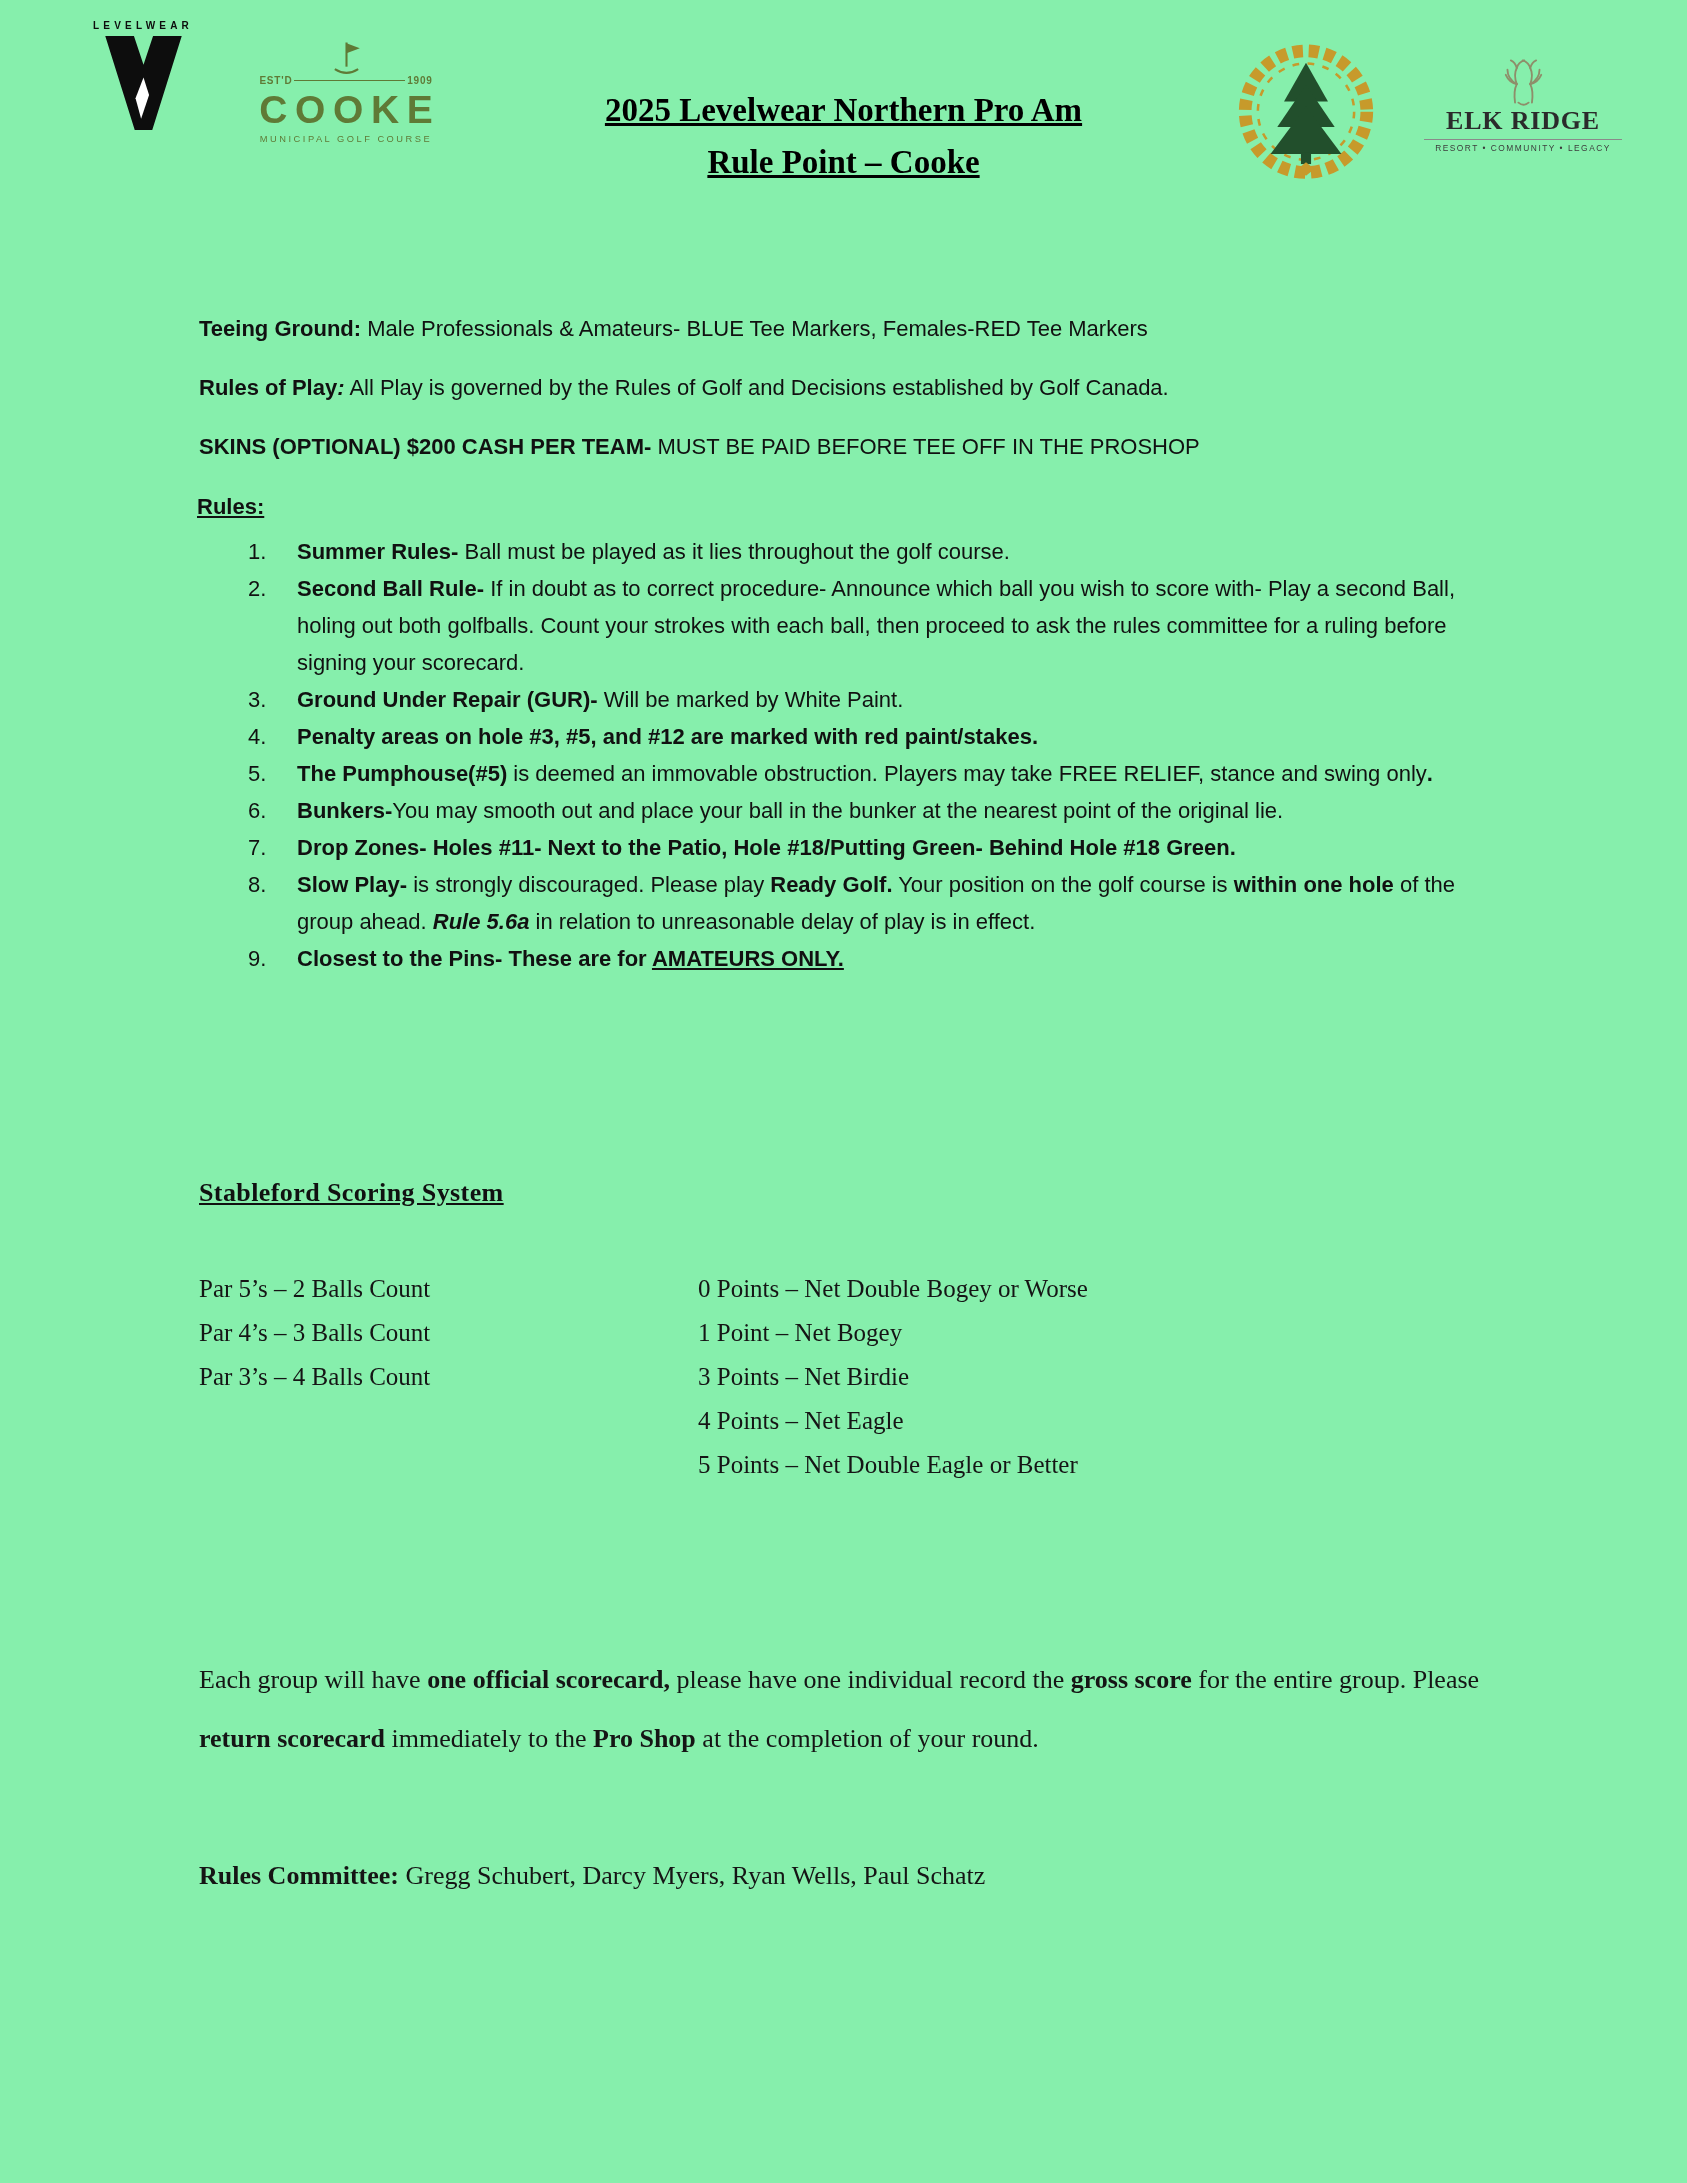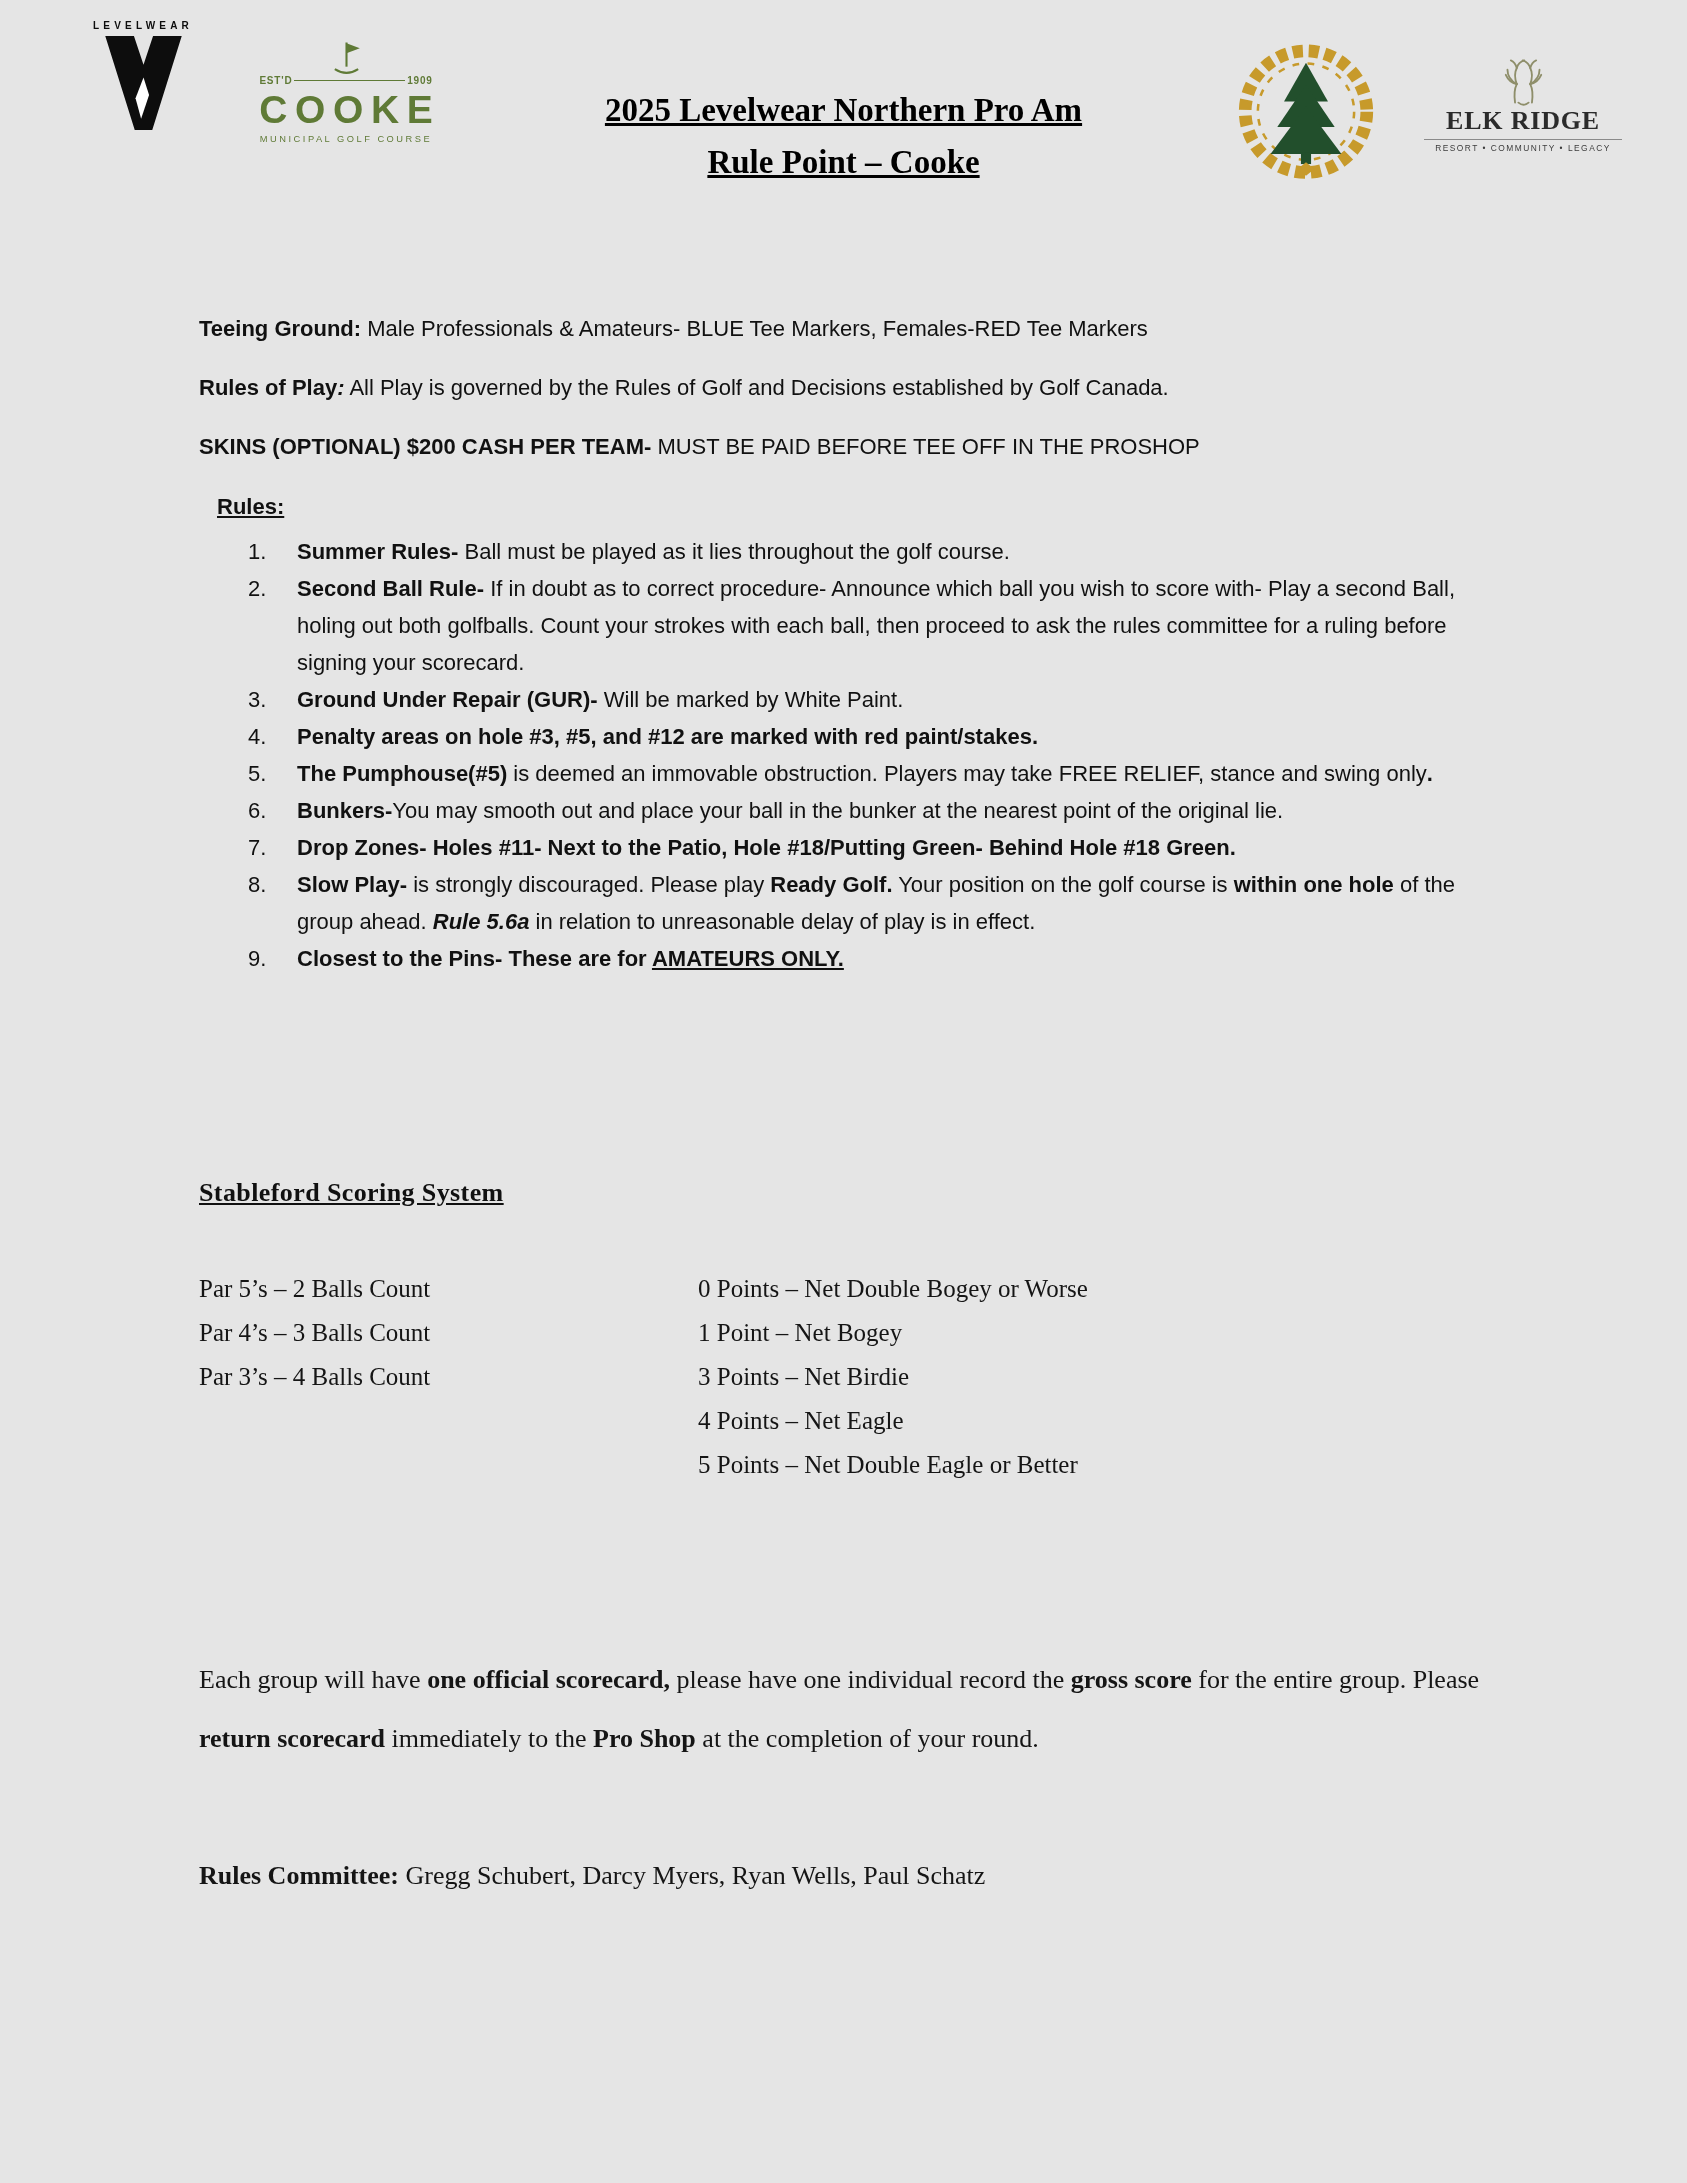--- a/index.html
+++ b/index.html
@@ -1,21 +1,21 @@
 <!DOCTYPE html>
 <html style="font-size:13.5px"><head>
 <meta charset="utf-8">
 <style>
   * { box-sizing: border-box; margin: 0; padding: 0; }
   html, body { background: #ffffff; }
   .page {
     position: relative;
     width: 1687px;
     height: 2183px;
-    background: #e5e5e5;
+    background: #86efac;
     color: #111;
     font-family: "Liberation Sans", sans-serif;
     overflow: hidden;
   }
 
   
   .levelwear { position: absolute; left: 84px; top: 20px; width: 118px; text-align: center; }
   .lw-brand { font-size: 10px; font-weight: 700; letter-spacing: 4.2px; color: #0d0d0d; margin-bottom: 5px; white-space: nowrap; }
   .lw-mark svg { display: block; margin: 0 auto; }
 
@@ -37,21 +37,21 @@
   .elkridge { position: absolute; left: 1424px; top: 52px; width: 198px; text-align: center; }
   .er-antlers svg { display: block; margin: 0 auto; }
   .er-name { font-family: "Liberation Serif", serif; font-size: 26px; letter-spacing: 0.8px; font-weight: 600; color: #2b2b2b; white-space: nowrap; }
   .er-sub { font-size: 8.4px; letter-spacing: 1.5px; color: #3c3c3c; border-top: 0.8px solid #8a8a8a; padding-top: 3.4px; margin-top: 2.5px; white-space: nowrap; }
 
   
   .intro { position: absolute; left: 199px; top: 314px; width: 1306px; font-size: 22px; line-height: 30px; }
   .intro-line { margin-bottom: 29px; }
 
   .rules-heading {
-    position: absolute; left: 217px; top: 494px;
+    position: absolute; left: 197px; top: 494px;
     font-size: 22px; font-weight: 700; text-decoration: underline;
   }
 
   .rules-list { position: absolute; left: 248px; top: 533px; width: 1250px; font-size: 22px; line-height: 37px; }
   .rule-item { display: flex; align-items: flex-start; }
   .rule-number { flex: 0 0 49px; width: 49px; }
   .rule-text { flex: 1; max-width: 1194px; }
 
   .stableford-heading {
     position: absolute; left: 199px; top: 1178px;

